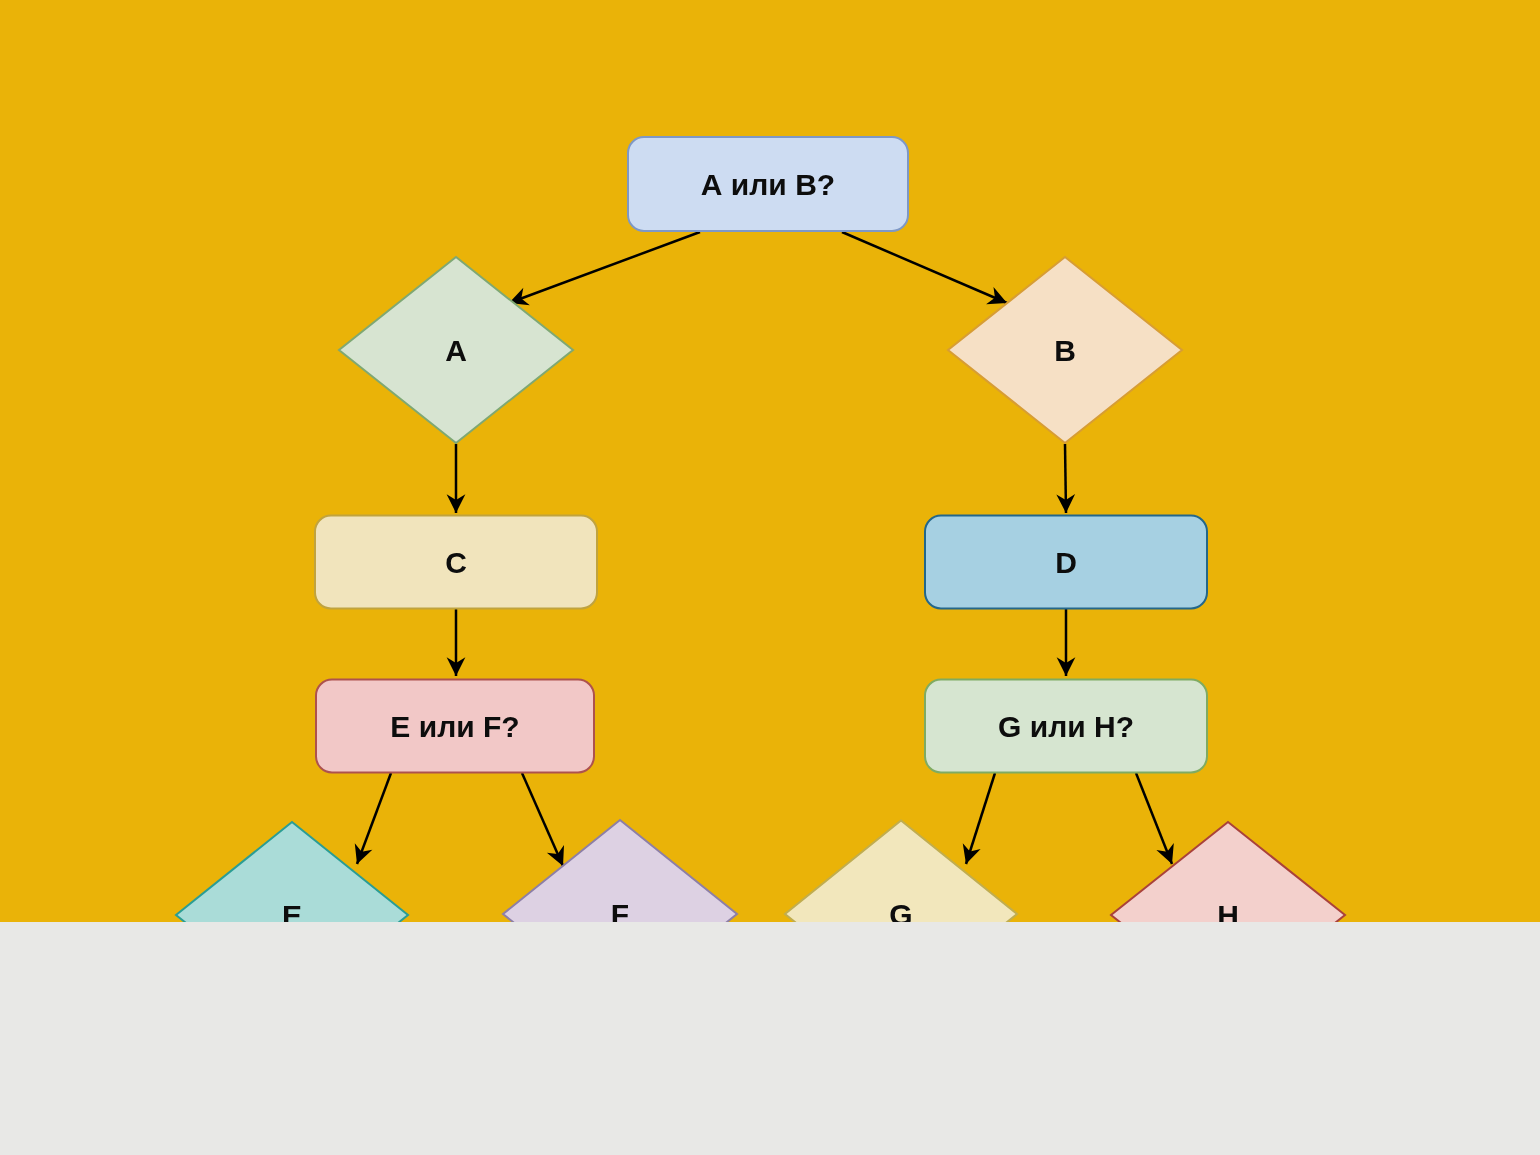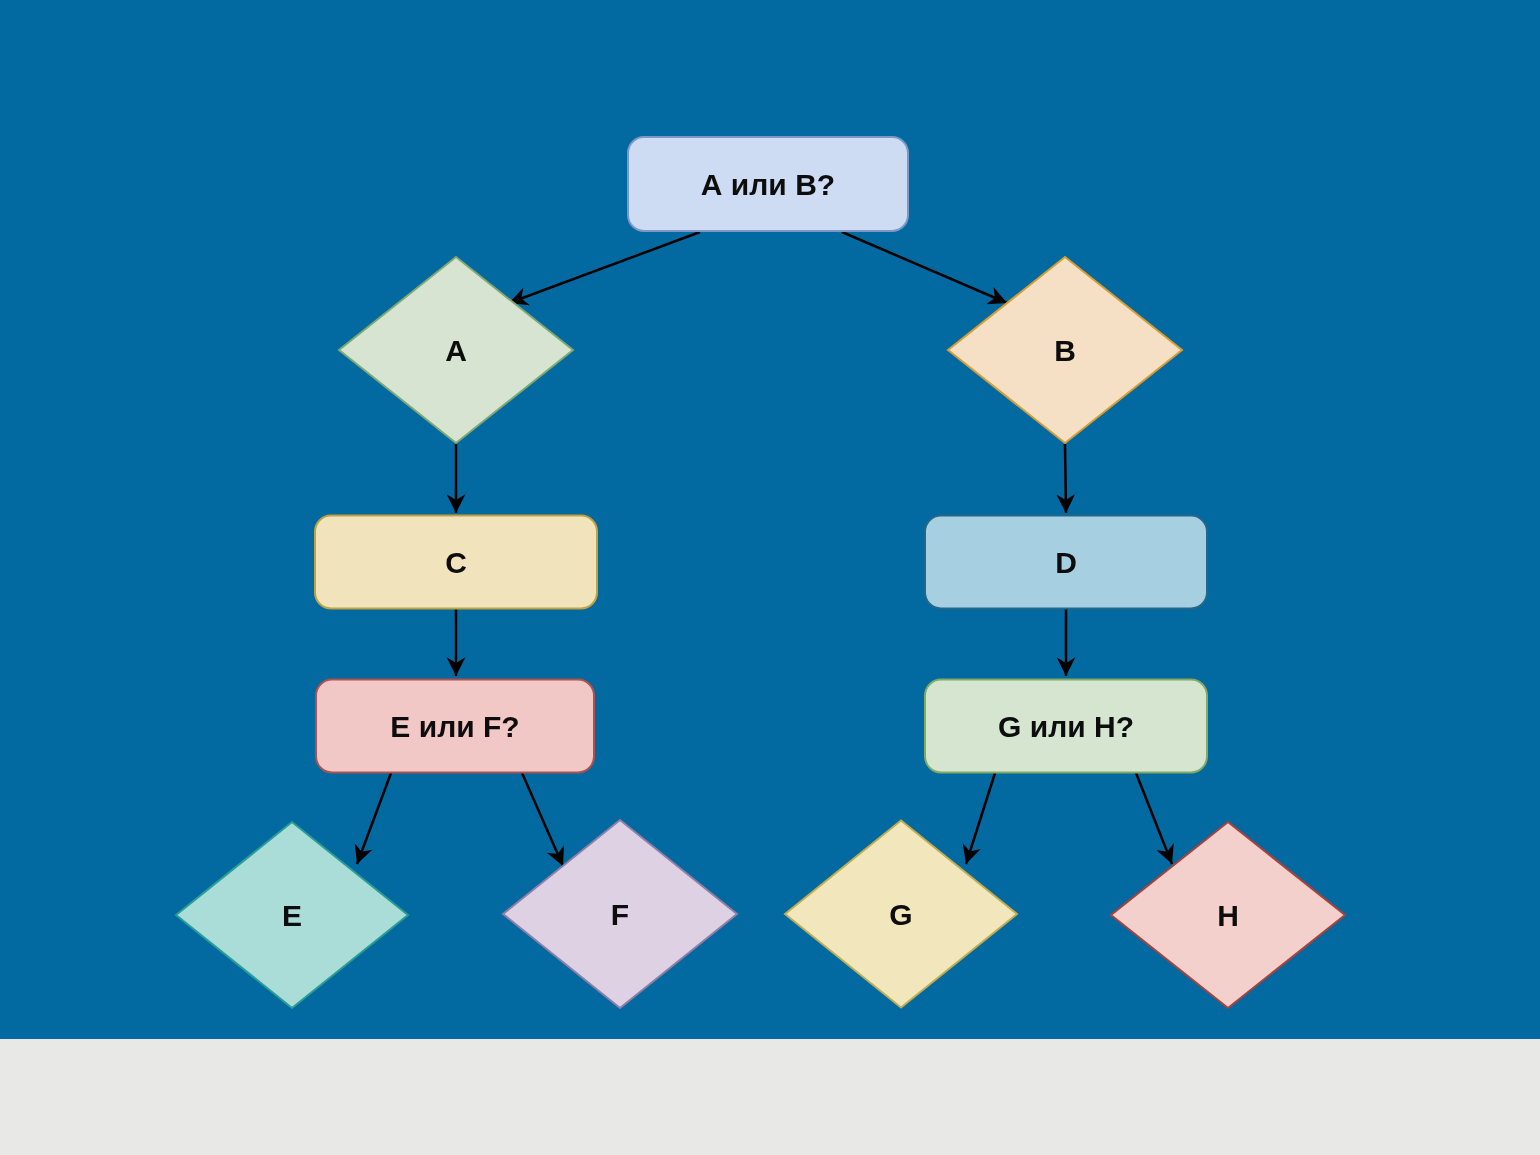--- a/index.html
+++ b/index.html
@@ -3,22 +3,22 @@
 <meta charset="utf-8">
 <style>
   html, body { margin: 0; padding: 0; }
   body {
     font-family: "Liberation Sans", sans-serif;
     background: #e8e8e6;
   }
   .stage {
     position: relative;
     width: 1540px;
-    height: 1039px;
-    background: #0369a1;
+    height: 922px;
+    background: #eab308;
     overflow: hidden;
   }
   svg { display: block; width: 1540px; height: 1155px; }
   .node-shape { stroke-width: 2; }
   .node-label {
     font-family: "Liberation Sans", sans-serif;
     font-weight: bold;
     font-size: 30px;
     text-anchor: middle;
   }

